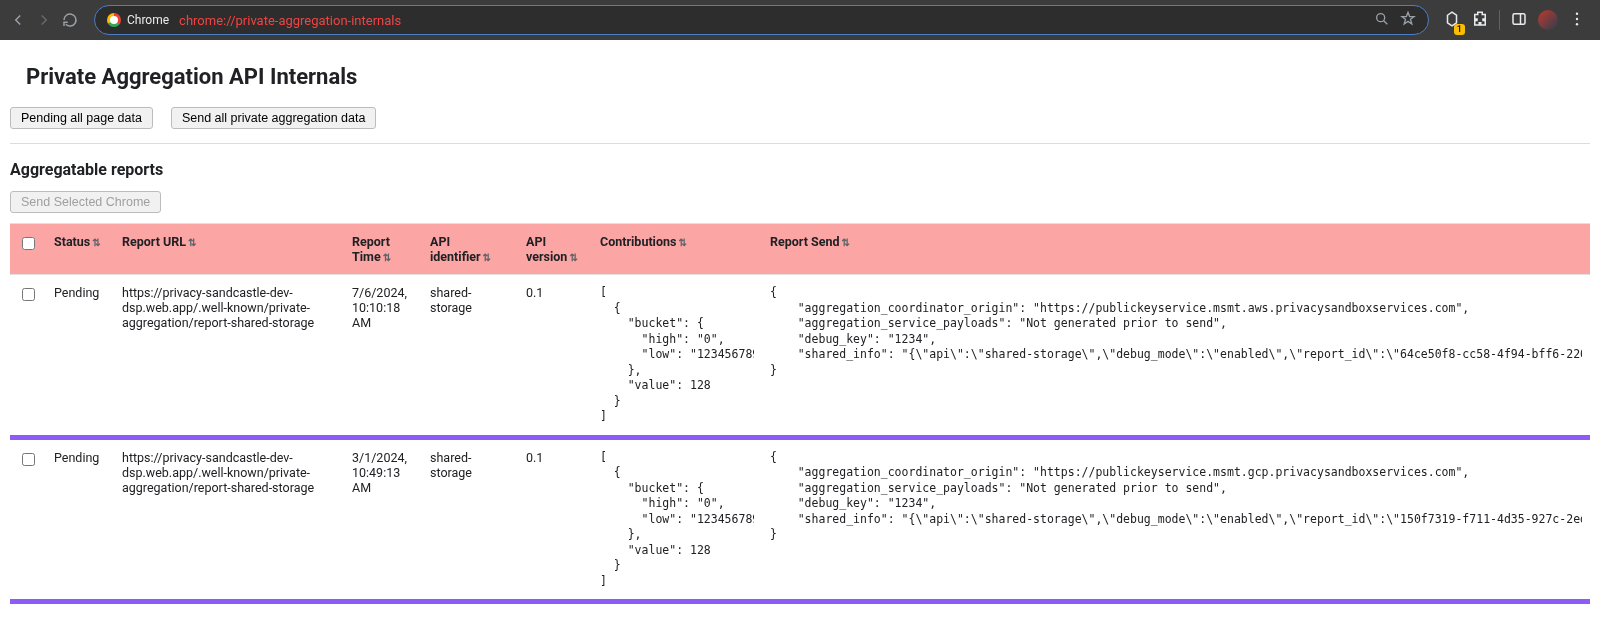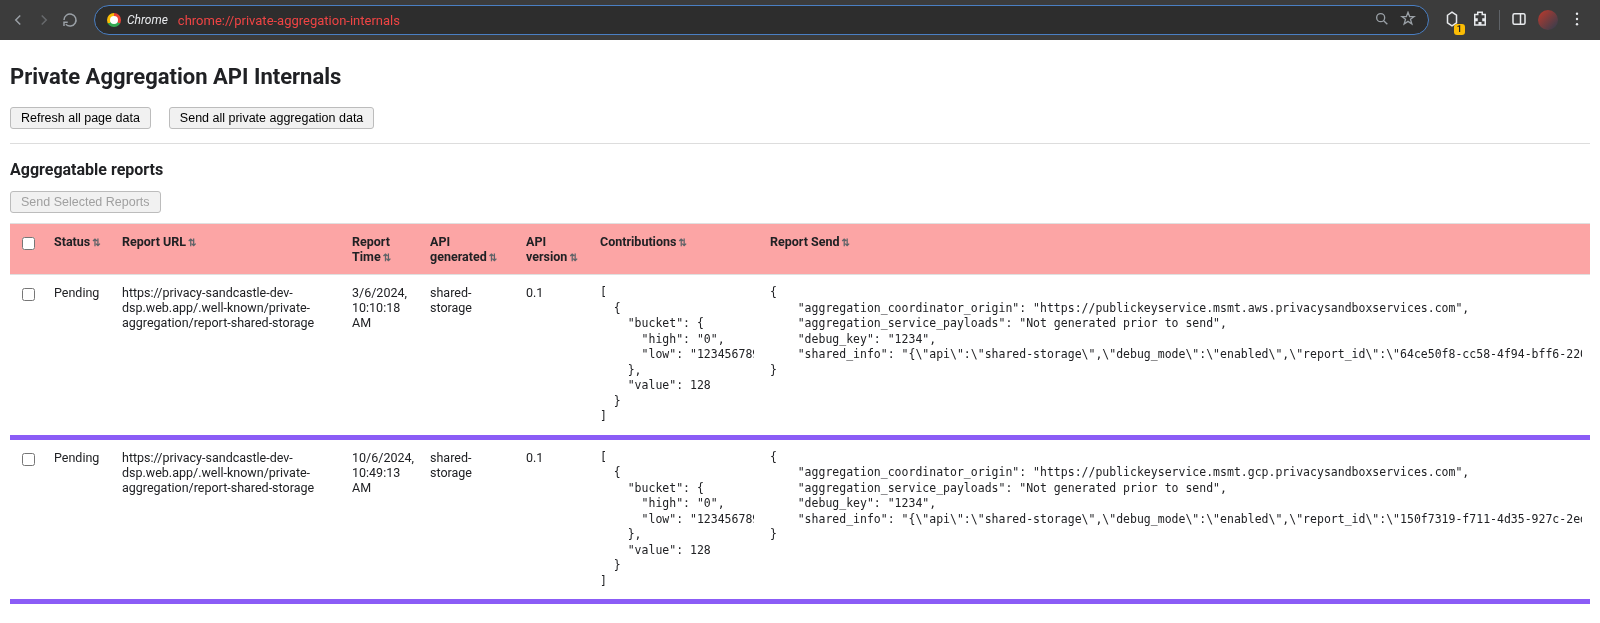--- a/index.html
+++ b/index.html
@@ -46,21 +46,20 @@
       align-items: center;
       padding: 0 12px;
       gap: 10px;
     }
     .chrome-chip {
       display: flex;
       align-items: center;
       gap: 6px;
       color: #e8eaed;
       font-size: 12px;
-      font-style: italic;
     }
     .chrome-logo {
       width: 14px; height: 14px;
       border-radius: 50%;
       background: conic-gradient(#ea4335 0 120deg, #34a853 120deg 240deg, #fbbc05 240deg 360deg);
       position: relative;
     }
     .chrome-logo::after {
       content: "";
       position: absolute;
@@ -114,21 +113,21 @@
       border-radius: 50%;
       background: linear-gradient(135deg, #c0392b, #2c3e50);
     }
     
     .page {
       padding: 10px;
     }
     h1.page-title {
       font-size: 22px;
       font-weight: 700;
-      margin: 14px 0 18px 0;
+      margin: 14px 0 18px 16px;
     }
     .action-row {
       display: flex;
       gap: 18px;
       margin-bottom: 14px;
     }
     .btn {
       background: #f1f1f1;
       border: 1px solid #bcbcbc;
       border-radius: 3px;
@@ -272,27 +271,27 @@
           <circle cx="12" cy="12" r="1.6"></circle>
           <circle cx="12" cy="19" r="1.6"></circle>
         </svg>
     </span>
   </div>
 </div>
 
 <div class="page">
   <h1 class="page-title">Private Aggregation API Internals</h1>
   <div class="action-row">
-    <button class="btn">Refresh all page data</button>
+    <button class="btn">Pending all page data</button>
     <button class="btn">Send all private aggregation data</button>
   </div>
   <hr class="sep">
   <h2 class="section-title">Aggregatable reports</h2>
   <div class="send-row">
-    <button class="btn" disabled="">Send Selected Reports</button>
+    <button class="btn" disabled="">Send Selected Chrome</button>
   </div>
 
   <table class="reports">
     <colgroup>
       <col class="col-check">
         <col class="col-status">
         <col class="col-url">
         <col class="col-time">
         <col class="col-api">
         <col class="col-ver">
@@ -300,32 +299,32 @@
         <col class="col-body">
     </colgroup>
     <thead>
       <tr>
         <th>
           <input type="checkbox" style="">
         </th>
         <th><span>Status</span><span class="sort-ind">⇅</span></th>
         <th><span>Report URL</span><span class="sort-ind">⇅</span></th>
         <th><span>Report Time</span><span class="sort-ind">⇅</span></th>
-        <th><span>API generated</span><span class="sort-ind">⇅</span></th>
+        <th><span>API identifier</span><span class="sort-ind">⇅</span></th>
         <th><span>API version</span><span class="sort-ind">⇅</span></th>
         <th><span>Contributions</span><span class="sort-ind">⇅</span></th>
         <th><span>Report Send</span><span class="sort-ind">⇅</span></th>
       </tr>
     </thead>
     <tbody id="reports-tbody">
         <tr>
           <td><input type="checkbox" style=""></td>
           <td><span>Pending</span></td>
           <td><span>https://privacy-sandcastle-dev-dsp.web.app/.well-known/private-aggregation/report-shared-storage</span></td>
-          <td><span>3/6/2024, 10:10:18 AM</span></td>
+          <td><span>7/6/2024, 10:10:18 AM</span></td>
           <td><span>shared-storage</span></td>
           <td><span>0.1</span></td>
           <td>
             <pre class="mono">[
   {
     "bucket": {
       "high": "0",
       "low": "1234567890"
     },
     "value": 128
@@ -338,21 +337,21 @@
     "aggregation_service_payloads": "Not generated prior to send",
     "debug_key": "1234",
     "shared_info": "{\"api\":\"shared-storage\",\"debug_mode\":\"enabled\",\"report_id\":\"64ce50f8-cc58-4f94-bff6-220934f4
 }</pre>
           </td>
         </tr>
         <tr>
           <td><input type="checkbox" style=""></td>
           <td><span>Pending</span></td>
           <td><span>https://privacy-sandcastle-dev-dsp.web.app/.well-known/private-aggregation/report-shared-storage</span></td>
-          <td><span>10/6/2024, 10:49:13 AM</span></td>
+          <td><span>3/1/2024, 10:49:13 AM</span></td>
           <td><span>shared-storage</span></td>
           <td><span>0.1</span></td>
           <td>
             <pre class="mono">[
   {
     "bucket": {
       "high": "0",
       "low": "1234567890"
     },
     "value": 128

